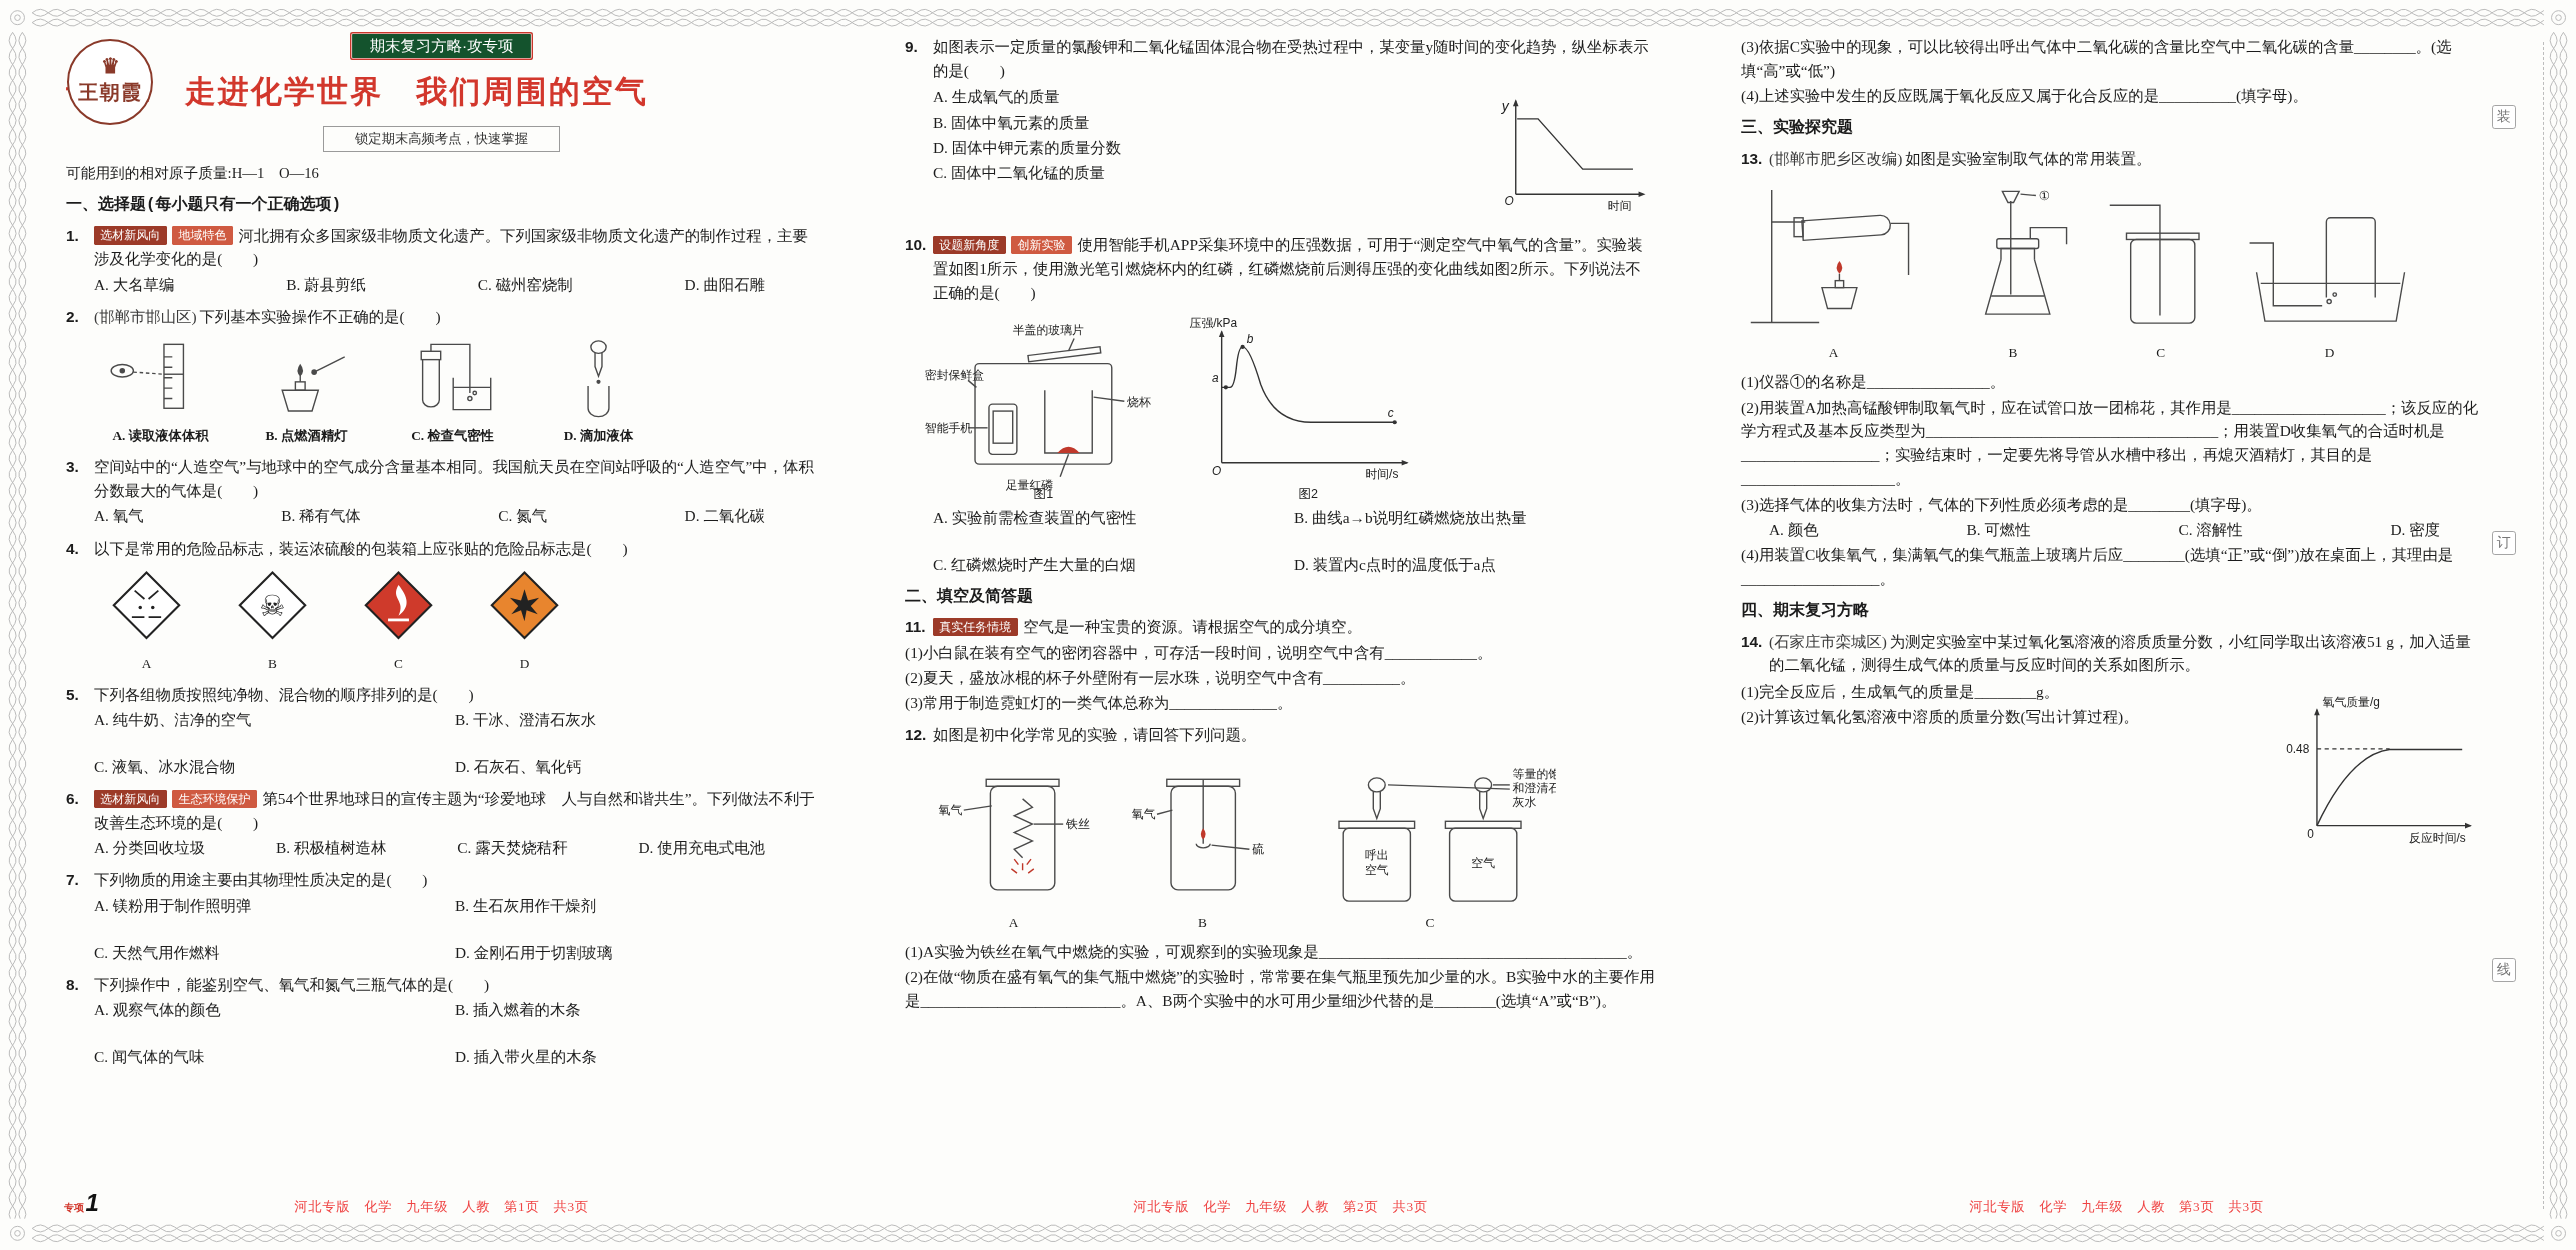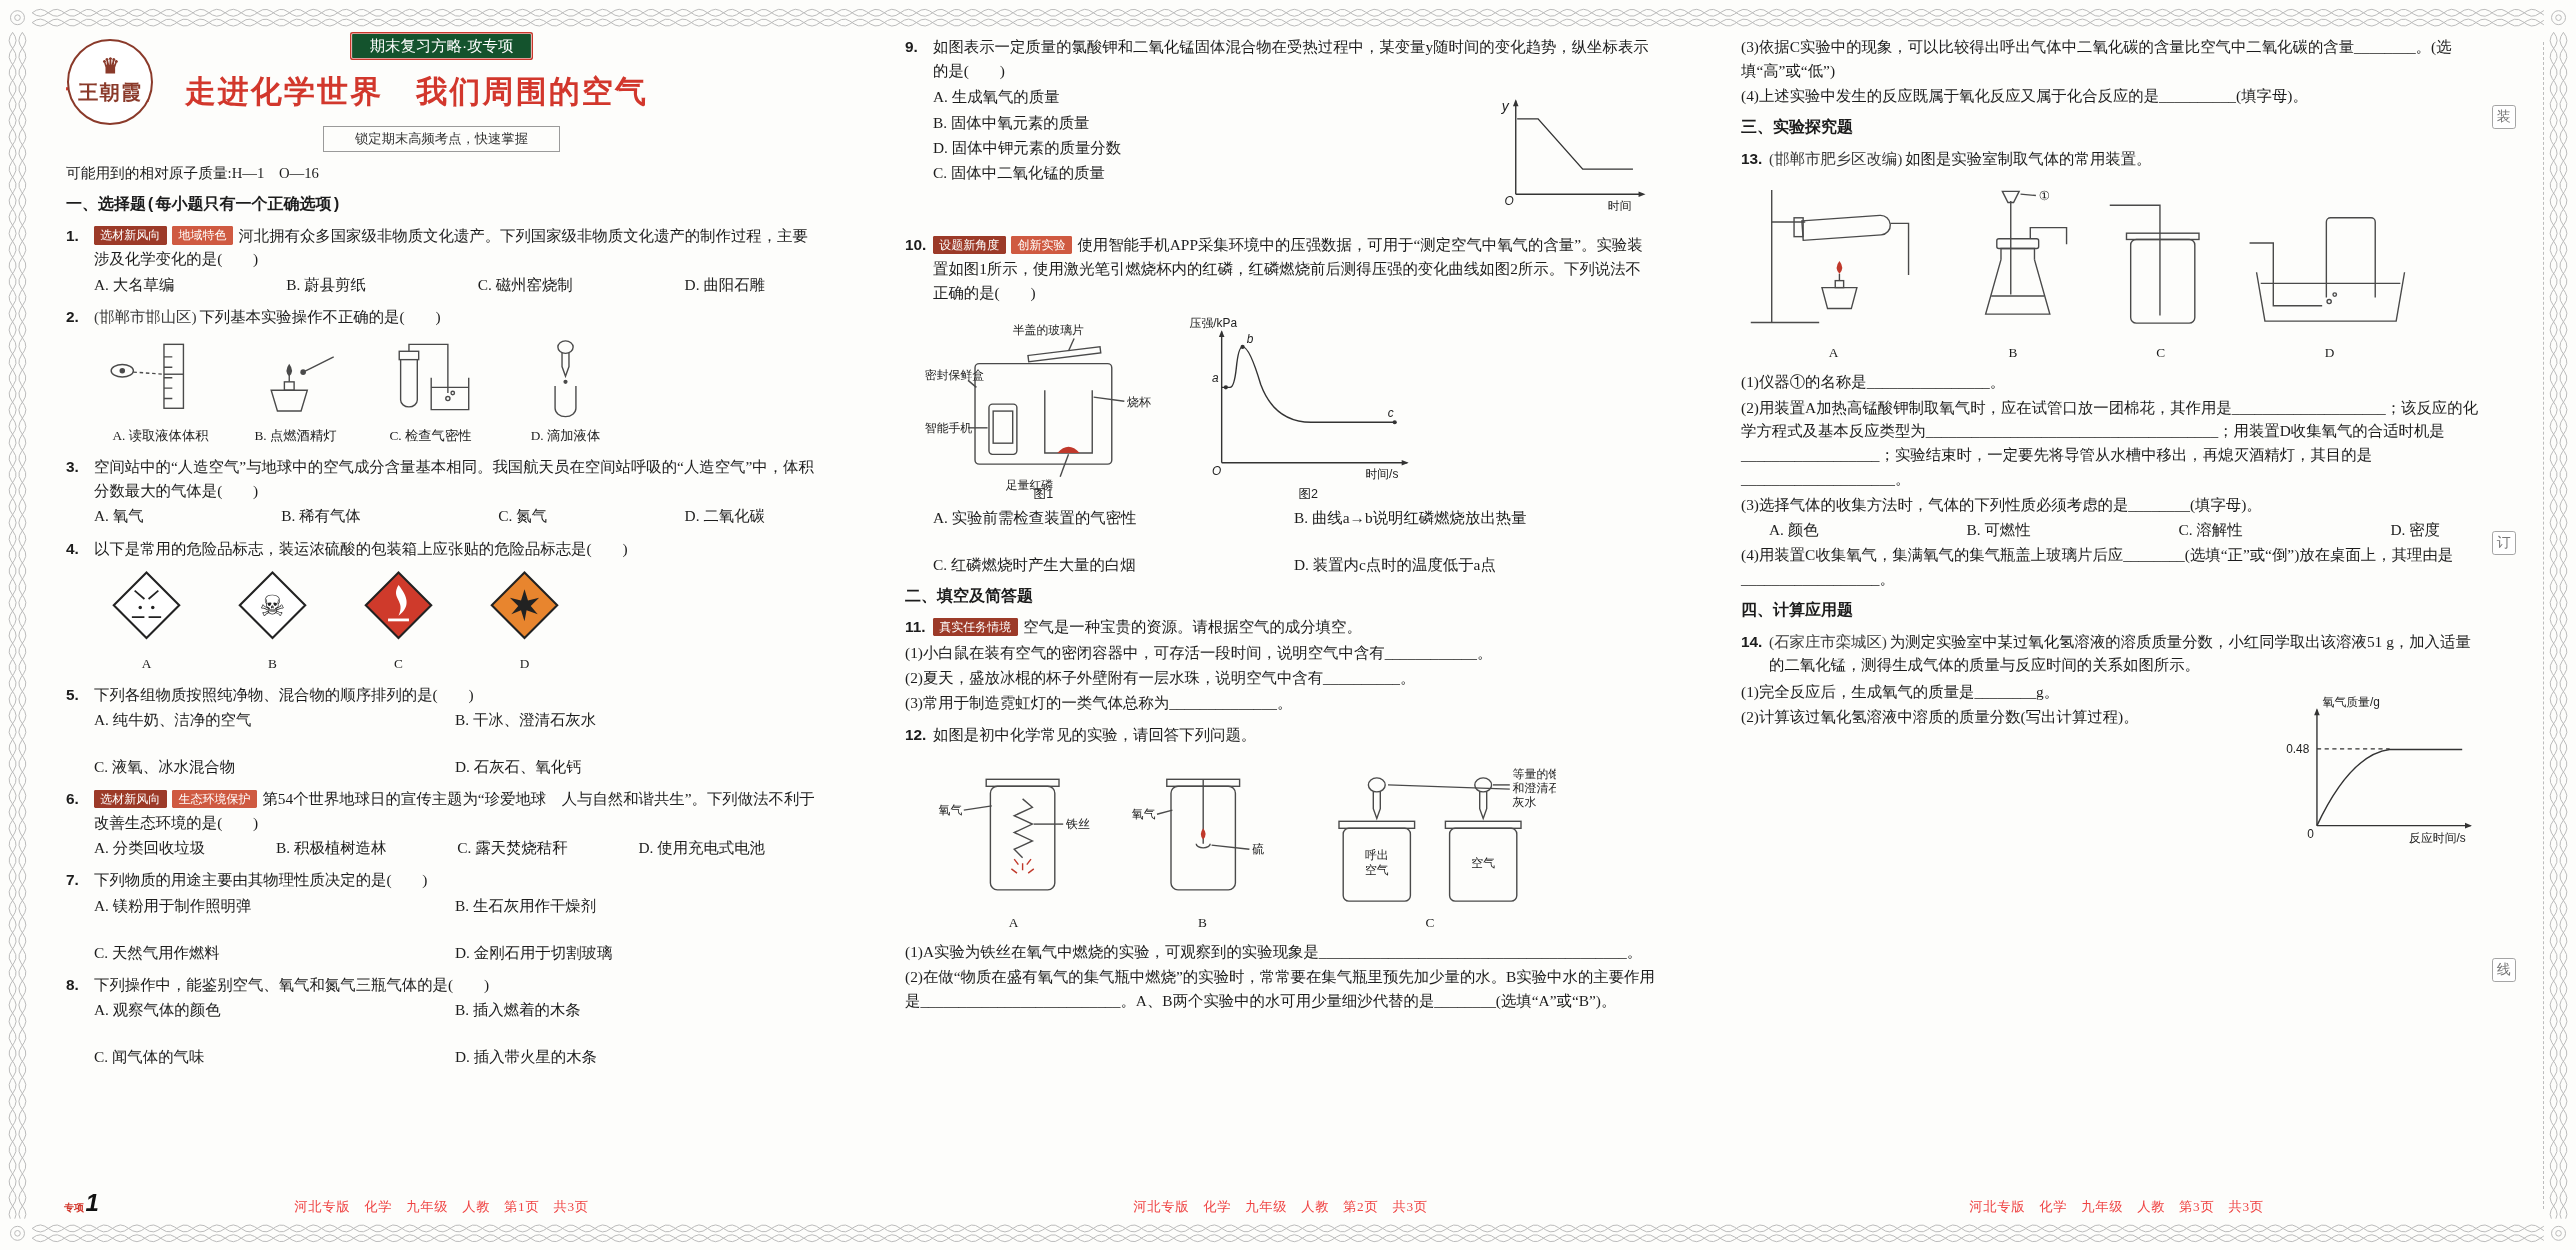--- a/index.html
+++ b/index.html
@@ -35,21 +35,21 @@
   .tag.secondary{background:#cf5a41;}
   .src{color:#3a3a3a;margin-right:2.8px;}
 
   .opts{margin:1.4px 0 1.4px 28px;}
   .opts.r4{display:flex;justify-content:space-between;flex-wrap:wrap;gap:5.6px 14px;max-width:671px;}
   .opts.g2{display:grid;grid-template-columns:1fr 1fr;column-gap:18px;row-gap:1.4px;max-width:699px;gap:23px;}
   .opts.g1 .opt{display:block;margin:1.4px 0;}
 
   .fig{margin:7px 0;}
   .figrow{display:flex;align-items:flex-end;}
-  .fig-q2ops .figrow{gap:2px;margin-left:28px;}
+  .fig-q2ops .figrow{gap:13px;margin-left:28px;font-weight:bold;}
   .fig-hazards .figrow{gap:49px;margin-left:42px;}
   .fig-q10figs .figrow{gap:24px;margin-left:18px;align-items:flex-end;}
   .fig-q12 .figrow{gap:28px;margin-left:21px;}
   .fig-q13 .figrow{gap:15.4px;margin-left:0px;}
   .figcol{text-align:center;}
   .figcap{text-align:center;font-size:13.3px;margin-top:1.4px;font-family:"Liberation Serif",serif;}
   svg text{font-family:"Liberation Sans",sans-serif;}
 
   .qrow{display:flex;align-items:flex-start;gap:5.6px;}
   .qrow-l{flex:1;}
@@ -464,21 +464,21 @@
           <div class="qline sub">(2)用装置A加热高锰酸钾制取氧气时，应在试管口放一团棉花，其作用是____________________；该反应的化学方程式及基本反应类型为______________________________________；用装置D收集氧气的合适时机是__________________；实验结束时，一定要先将导管从水槽中移出，再熄灭酒精灯，其目的是____________________。</div>
           <div class="qline sub">(3)选择气体的收集方法时，气体的下列性质必须考虑的是________(填字母)。</div>
           <div class="opts r4">
             <span class="opt">A. 颜色</span>
             <span class="opt">B. 可燃性</span>
             <span class="opt">C. 溶解性</span>
             <span class="opt">D. 密度</span>
           </div>
           <div class="qline sub">(4)用装置C收集氧气，集满氧气的集气瓶盖上玻璃片后应________(选填“正”或“倒”)放在桌面上，其理由是__________________。</div>
         </div>
-        <div class="sec">四、计算应用题</div>
+        <div class="sec">四、期末复习方略</div>
         <div class="q">
           <div class="qline qfirst"><span class="num">14.</span><span class="src">(石家庄市栾城区)</span><span>为测定实验室中某过氧化氢溶液的溶质质量分数，小红同学取出该溶液51 g，加入适量的二氧化锰，测得生成气体的质量与反应时间的关系如图所示。</span></div>
           <div class="qrow">
             <div class="qrow-l">
               <div class="qline sub">(1)完全反应后，生成氧气的质量是________g。</div>
               <div class="qline sub">(2)计算该过氧化氢溶液中溶质的质量分数(写出计算过程)。</div>
             </div>
             <div class="qrow-r">
               <div class="fig fig-q14graph"><svg width="210" height="162" viewBox="0 0 300 232" style="font-size:22px">
                   <g stroke="#333" stroke-width="2" fill="none">

